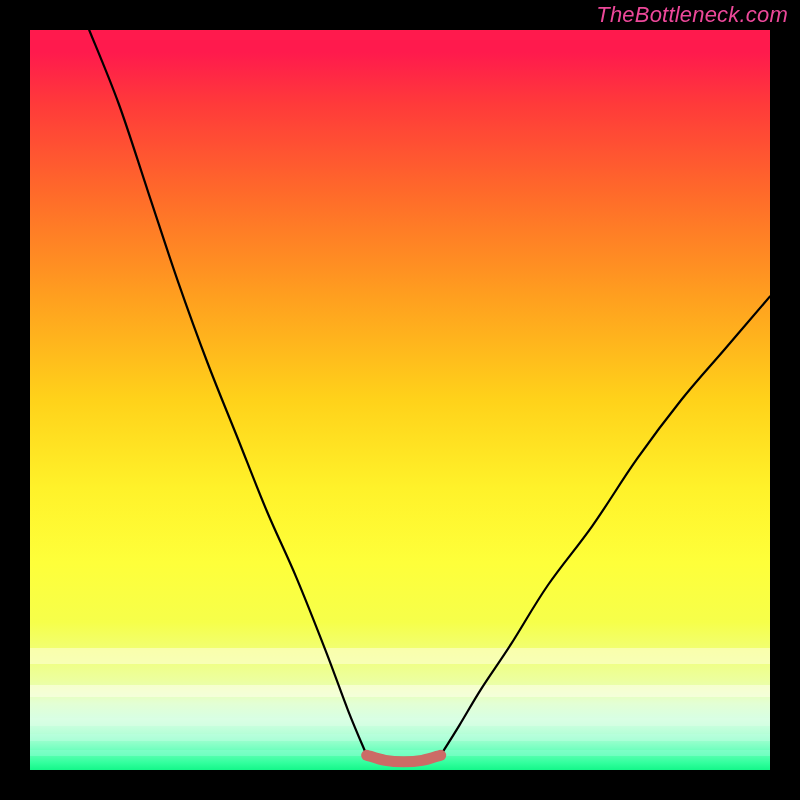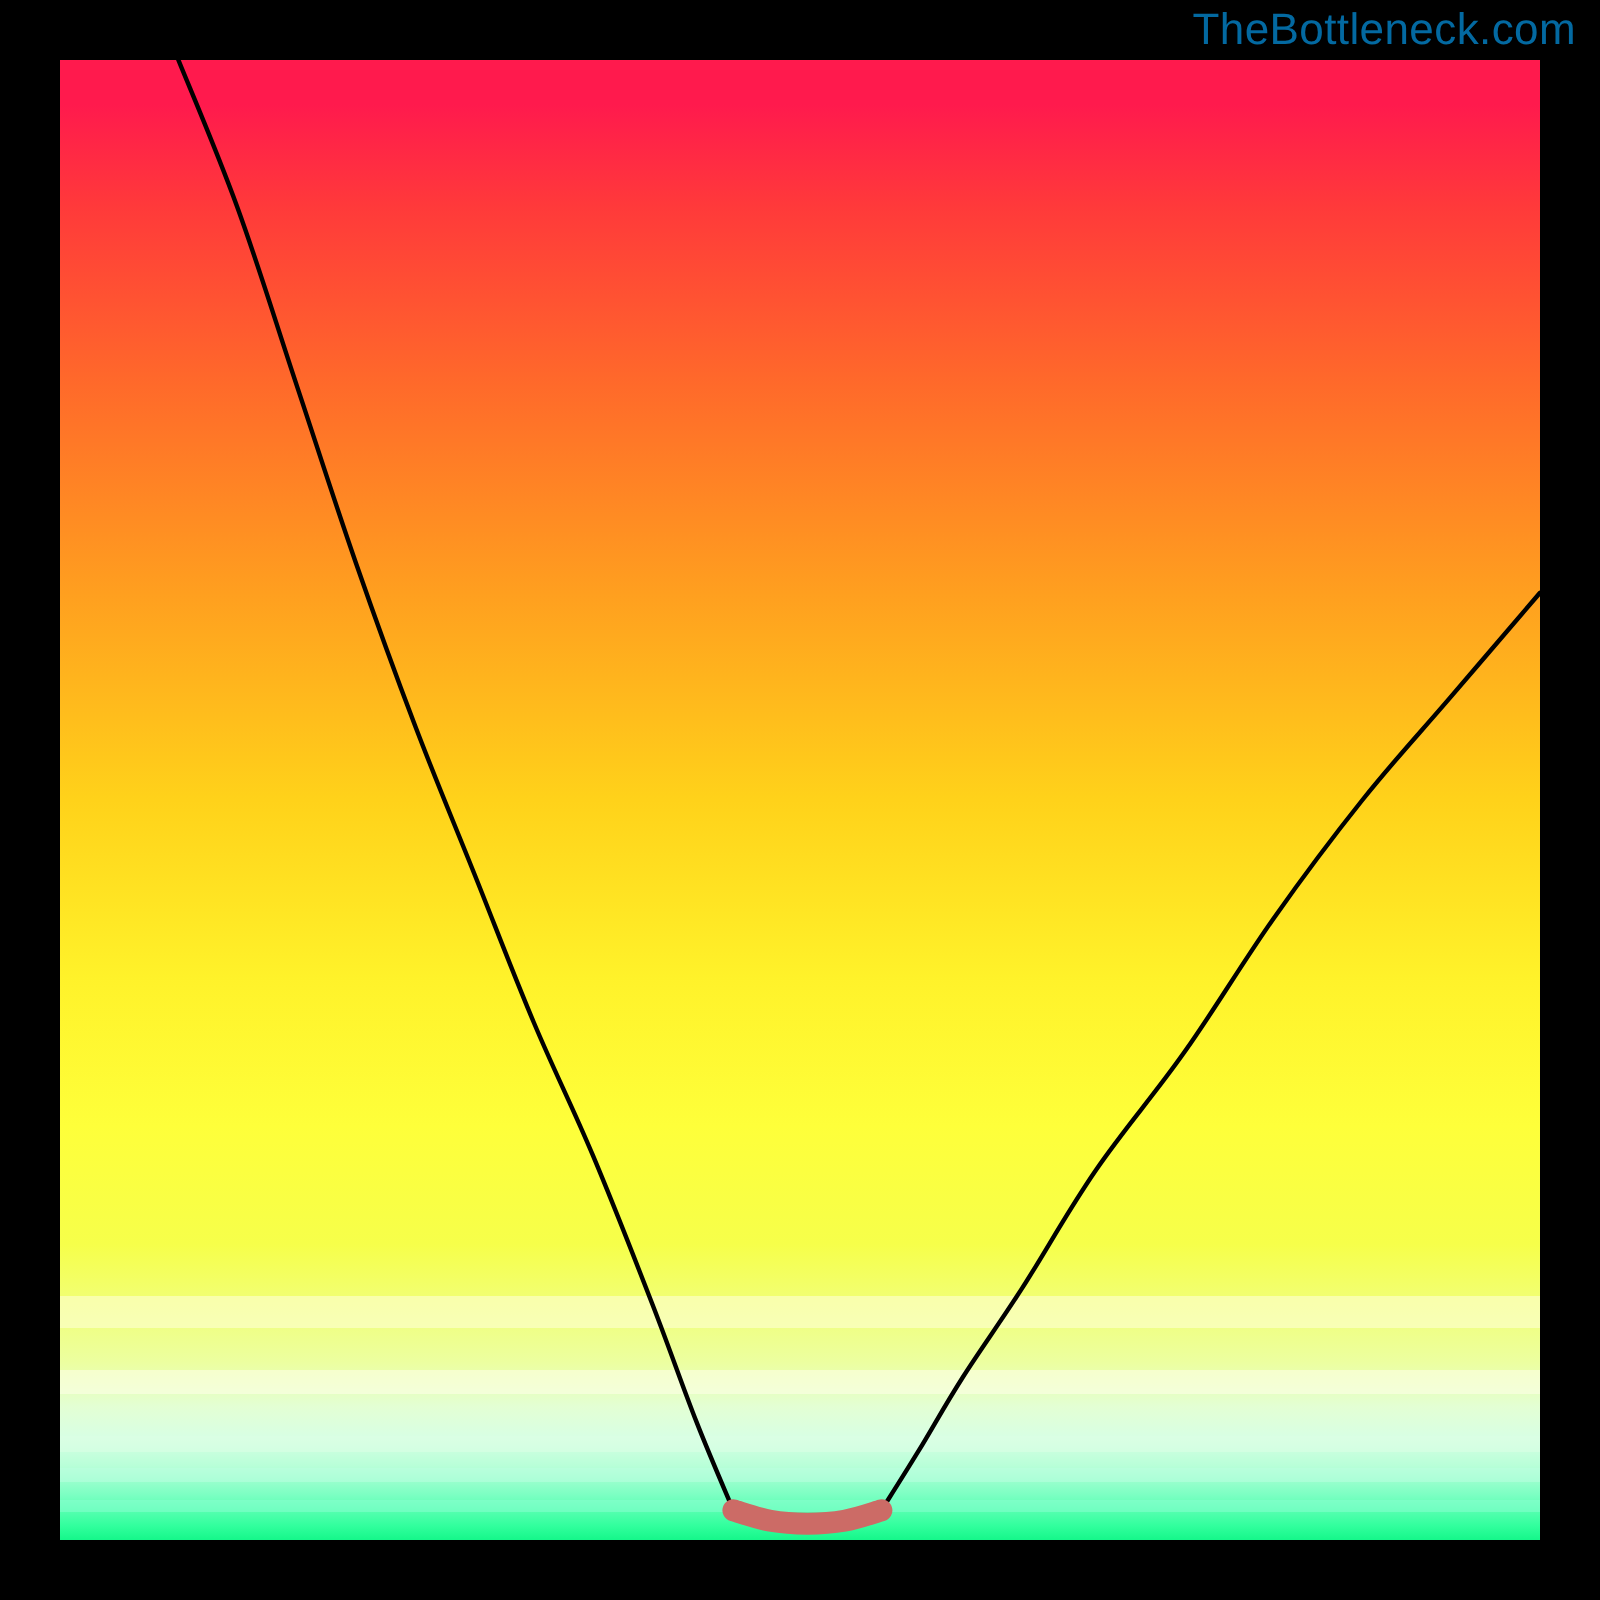--- a/index.html
+++ b/index.html
@@ -76,21 +76,21 @@
     inset: 0;
   }
   svg {
     display: block;
   }
 </style>
 </head>
 <body>
 
 <div class="frame">
-  <div class="watermark" style="color: #0369a1;">TheBottleneck.com</div>
+  <div class="watermark" style="color: #ec4899; font-style: italic;">TheBottleneck.com</div>
 
   <div class="plot-area">
     <div class="gradient-bg"></div>
     <div class="band b1"></div>
     <div class="band b2"></div>
     <div class="band b3"></div>
     <div class="band b4"></div>
     <div class="band b5"></div>
 
     <svg class="curves" viewBox="0 0 740 740" preserveAspectRatio="none">

